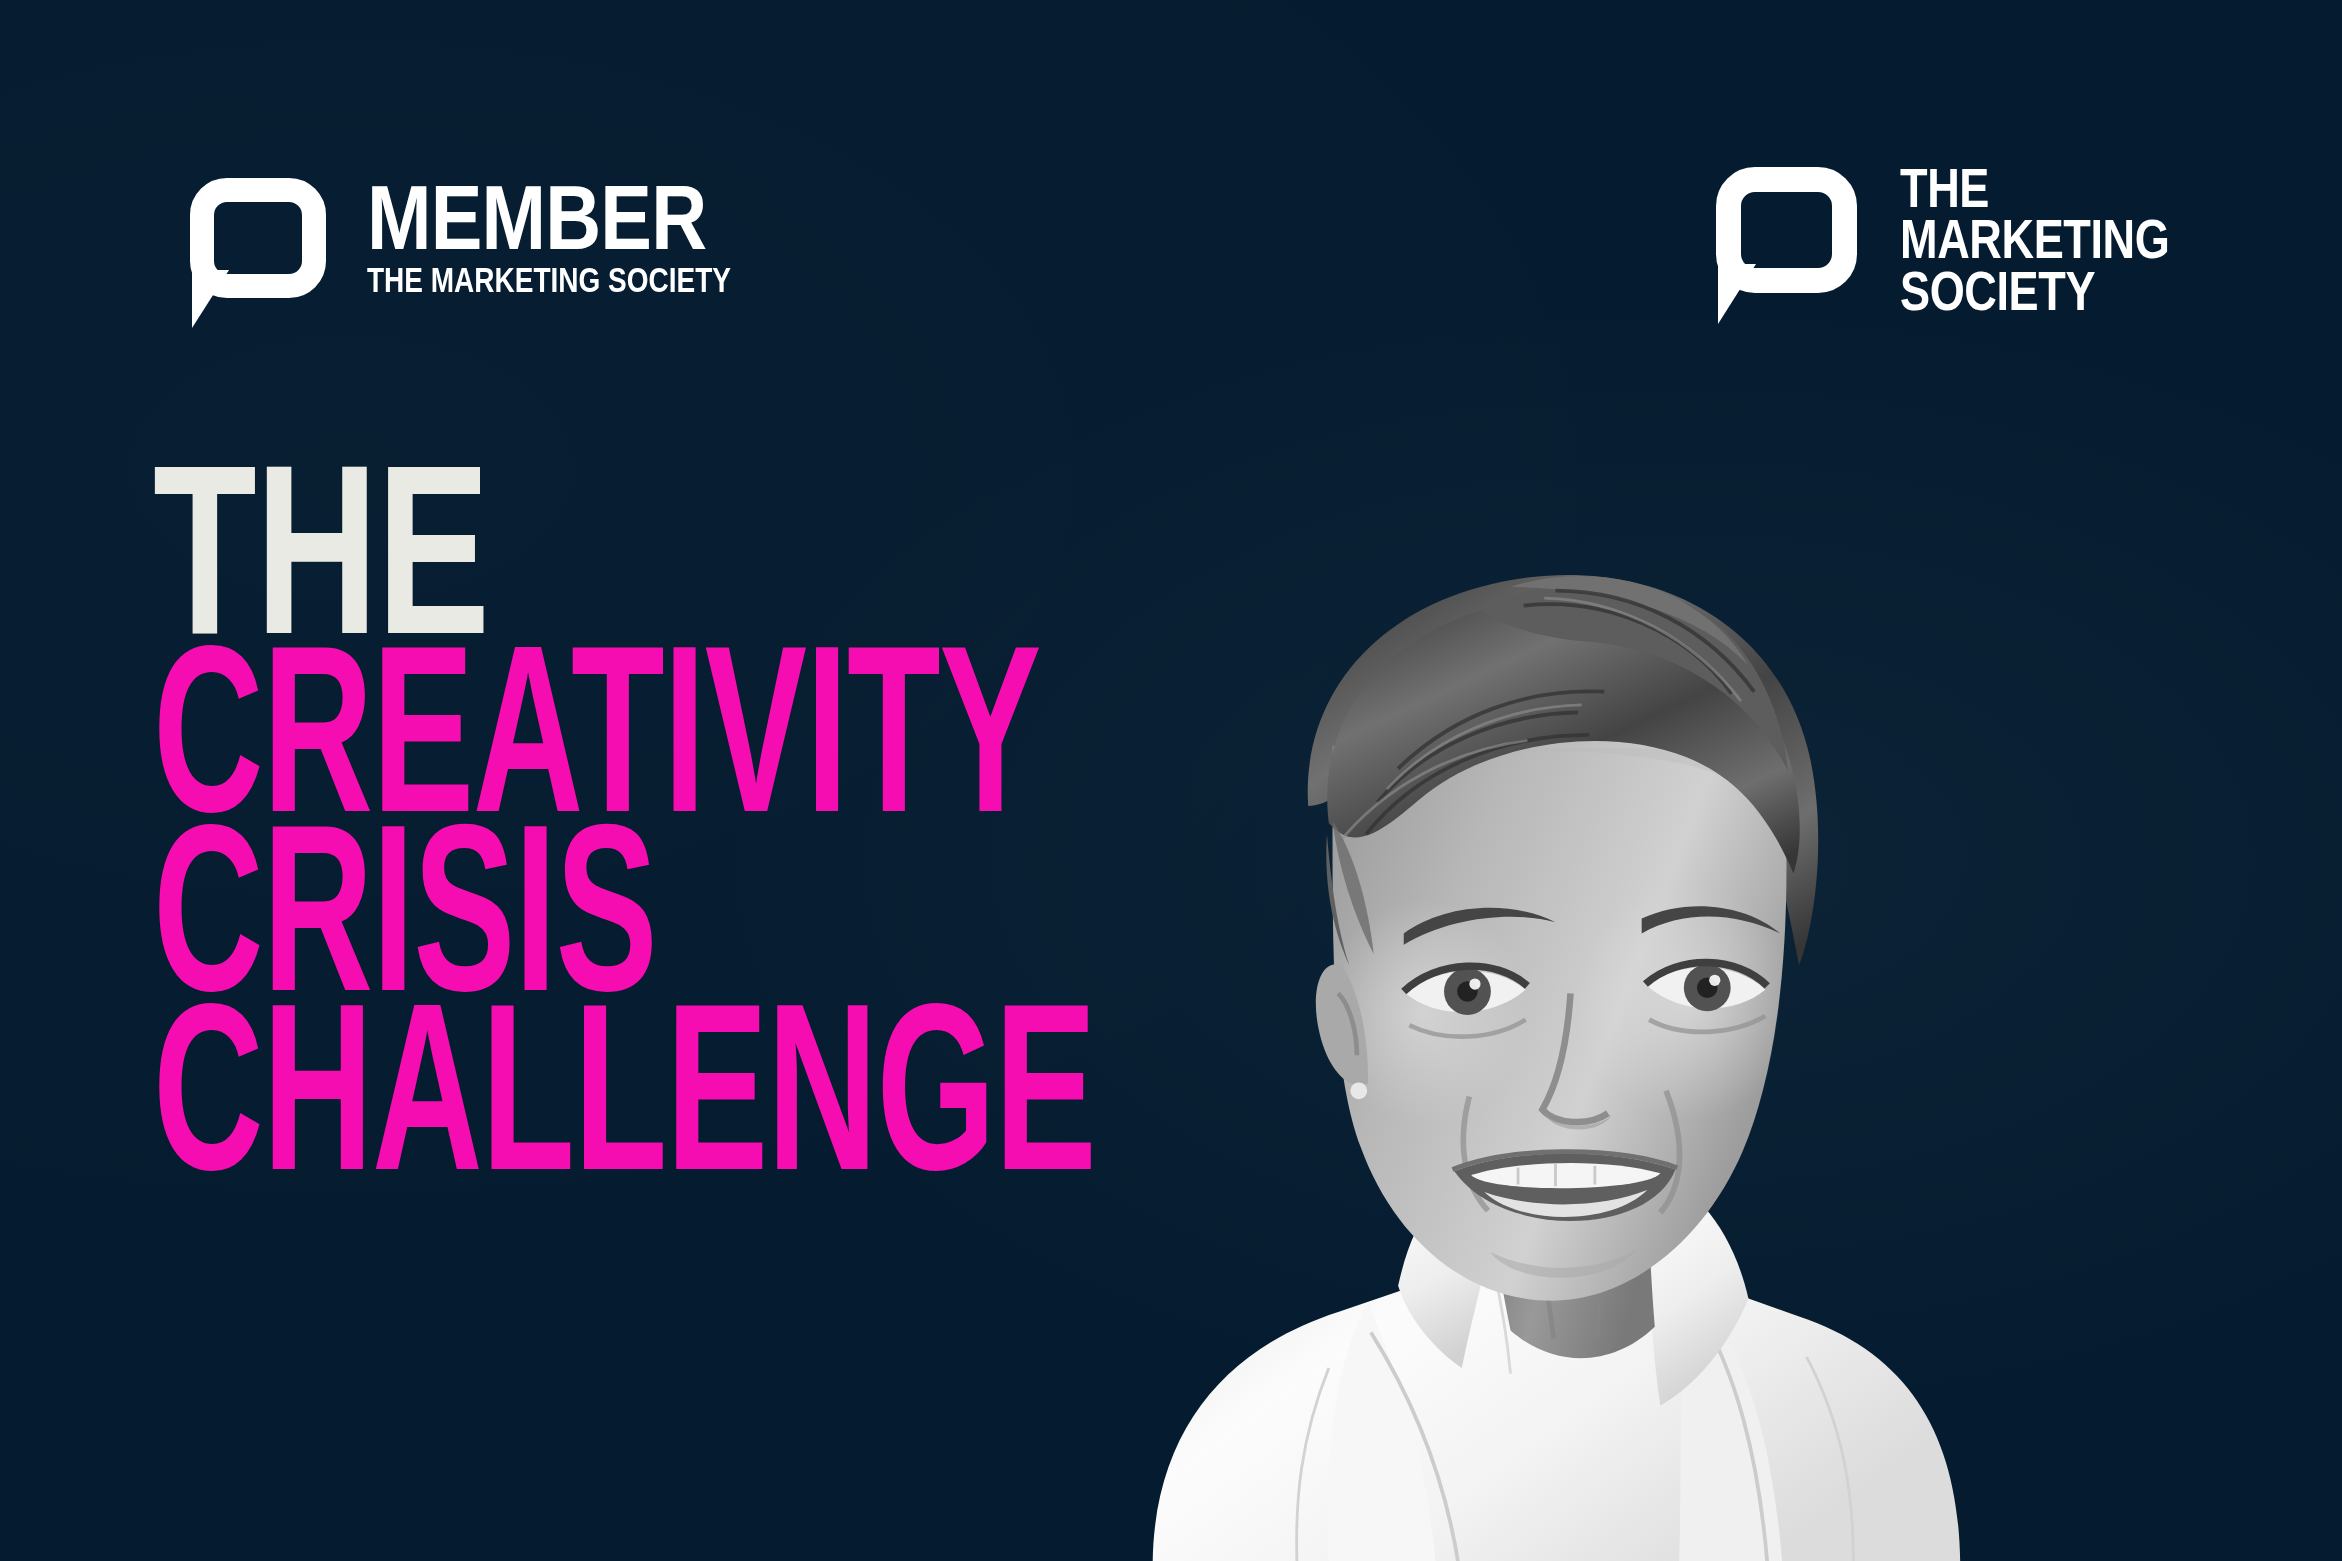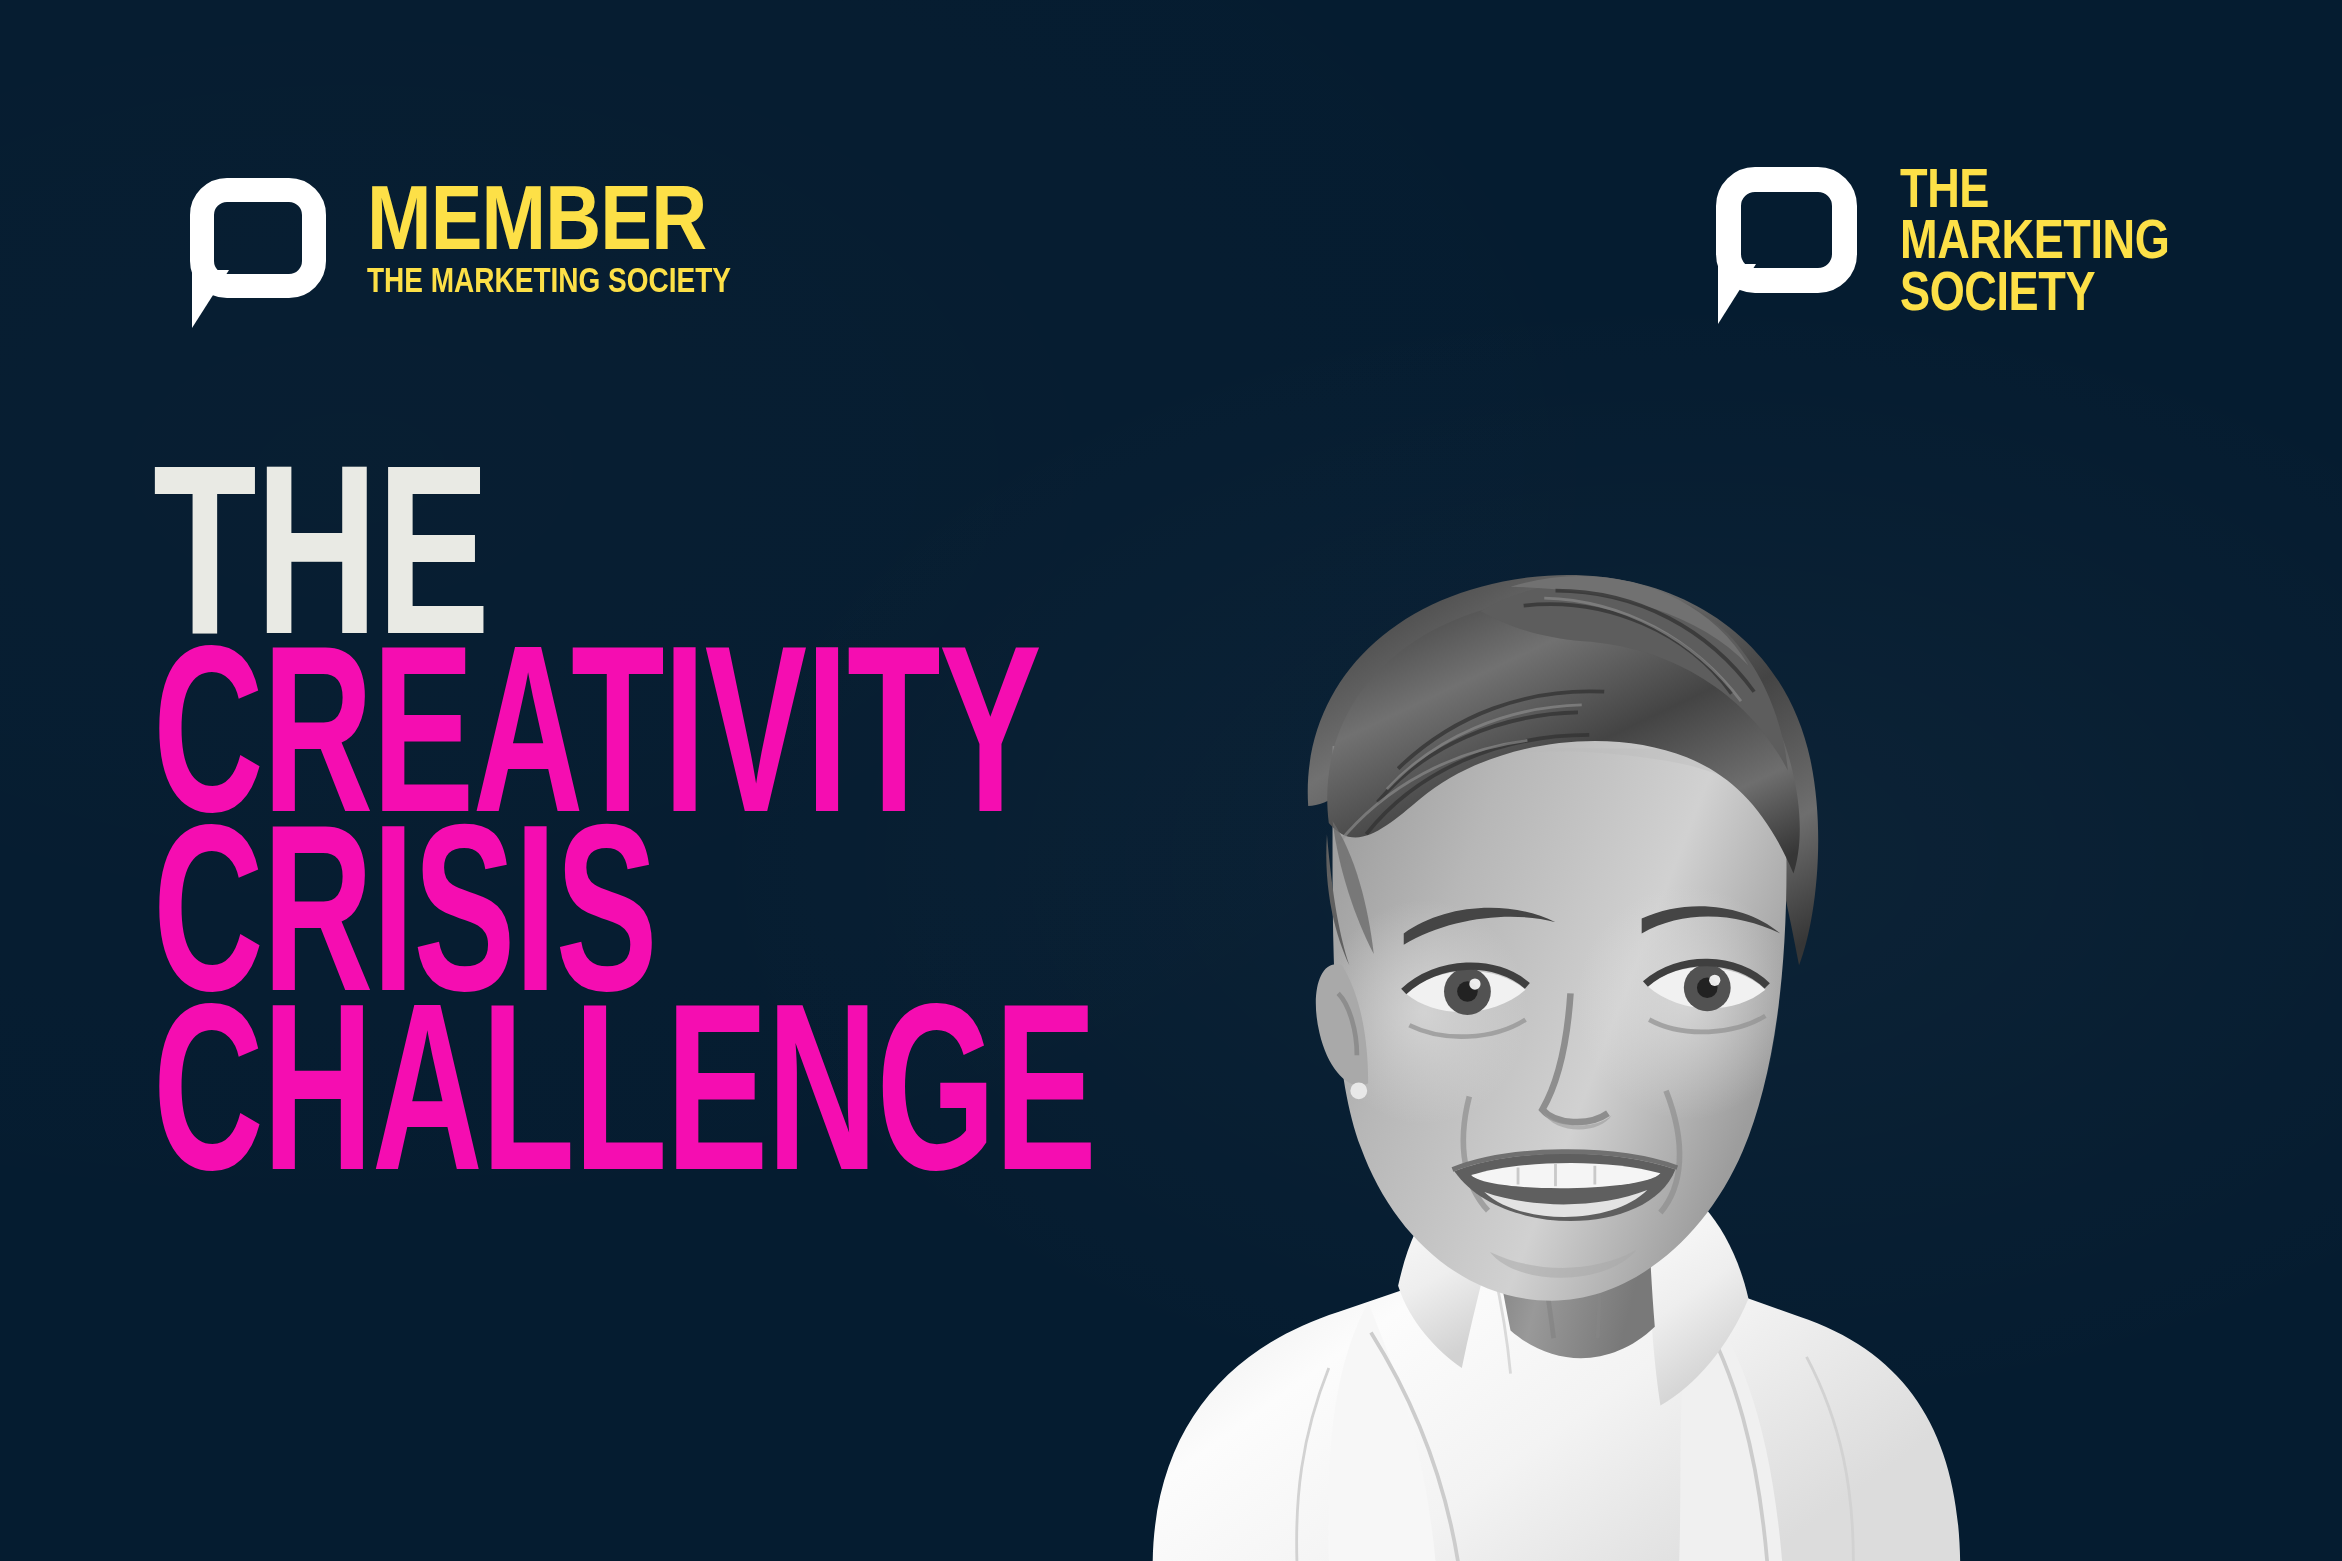--- a/index.html
+++ b/index.html
@@ -61,21 +61,21 @@
     width:141px; height:126px;
     border-width:25px;
     border-radius:39px;
   }
   .bubble-s .tail{
     left:1.9px; top:97px;
     border-width:0 0 60px 38px;
     border-color:transparent transparent transparent #ffffff;
   }
 
-  .brand-text{ color:#fde047; }
+  .brand-text{ color:#ffffff; }
 
   .brand-member .brand-text{ margin-left:41px; margin-top:3.7px; }
   .word-member{
     font-size:90px;
     font-weight:700;
     letter-spacing:-0.9px;
     line-height:0.80;
     transform:scaleX(0.86);
     transform-origin:left top;
     white-space:nowrap;

